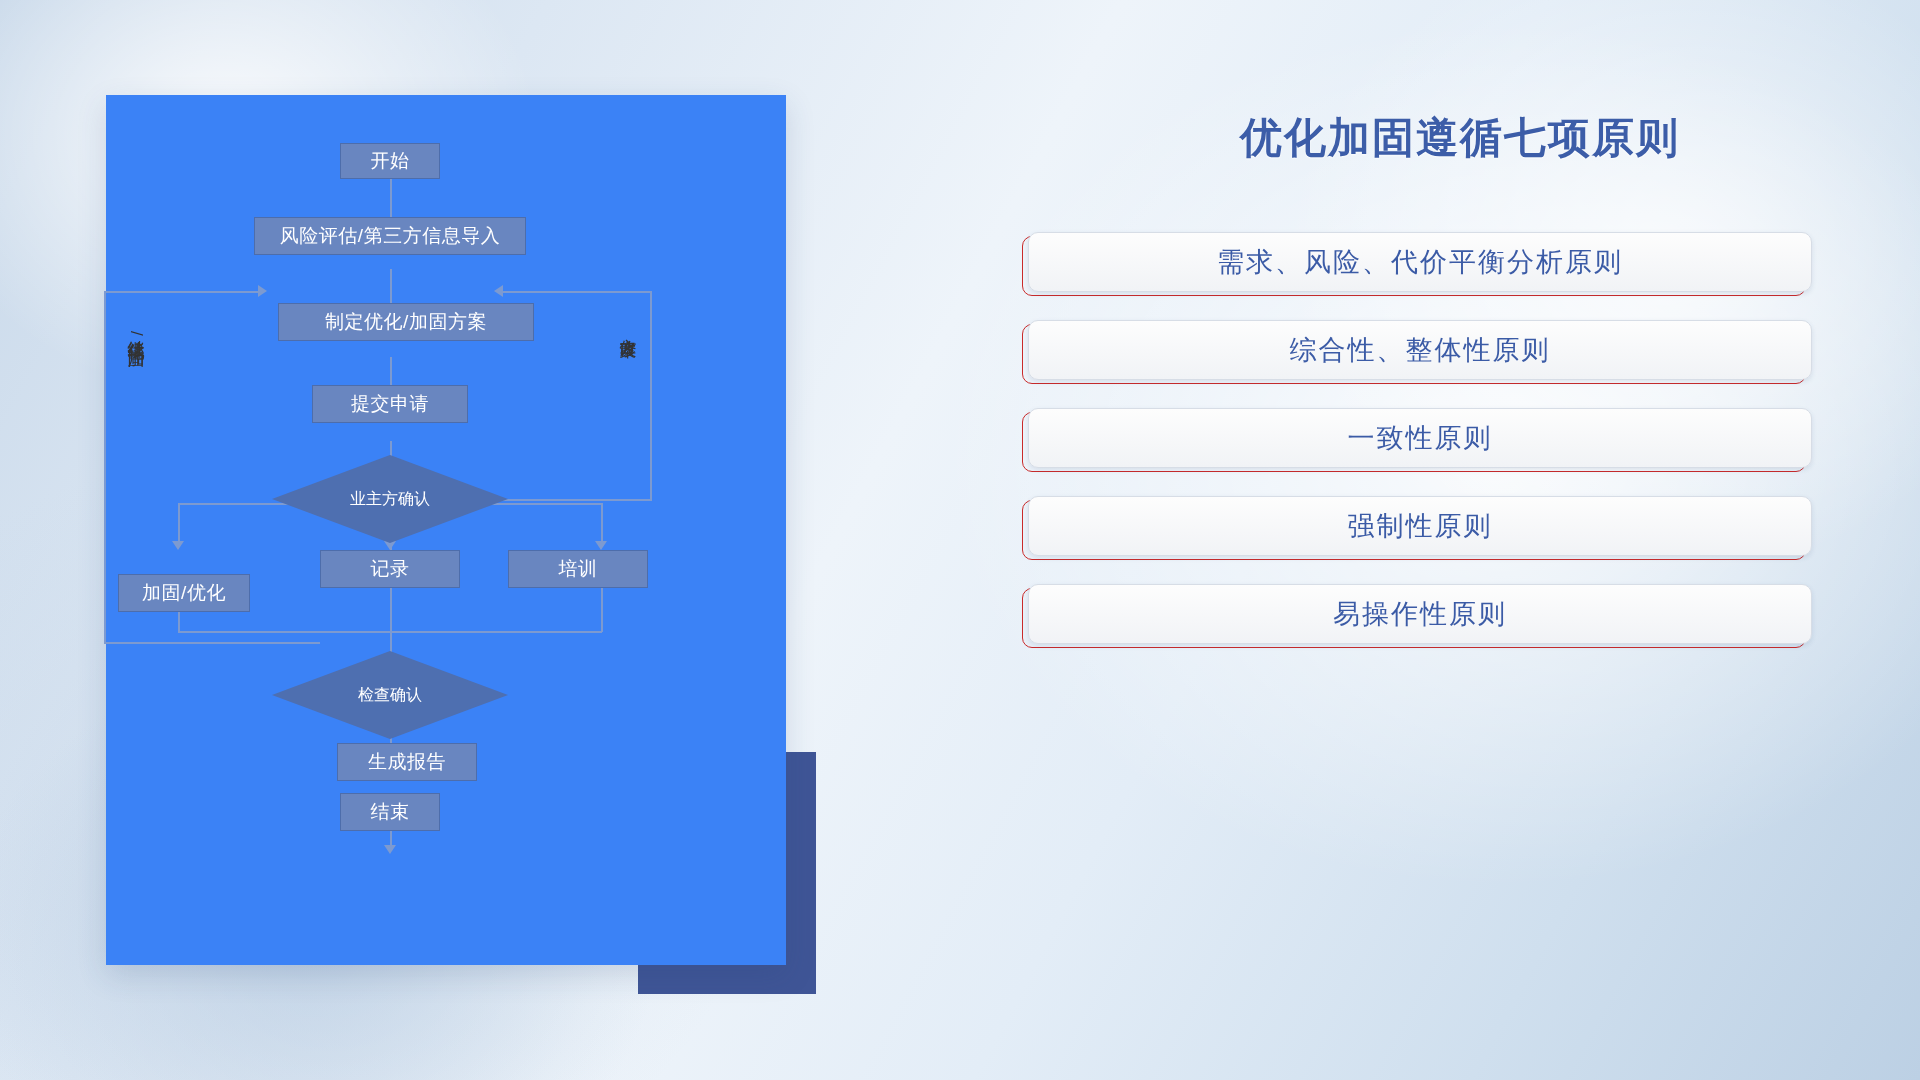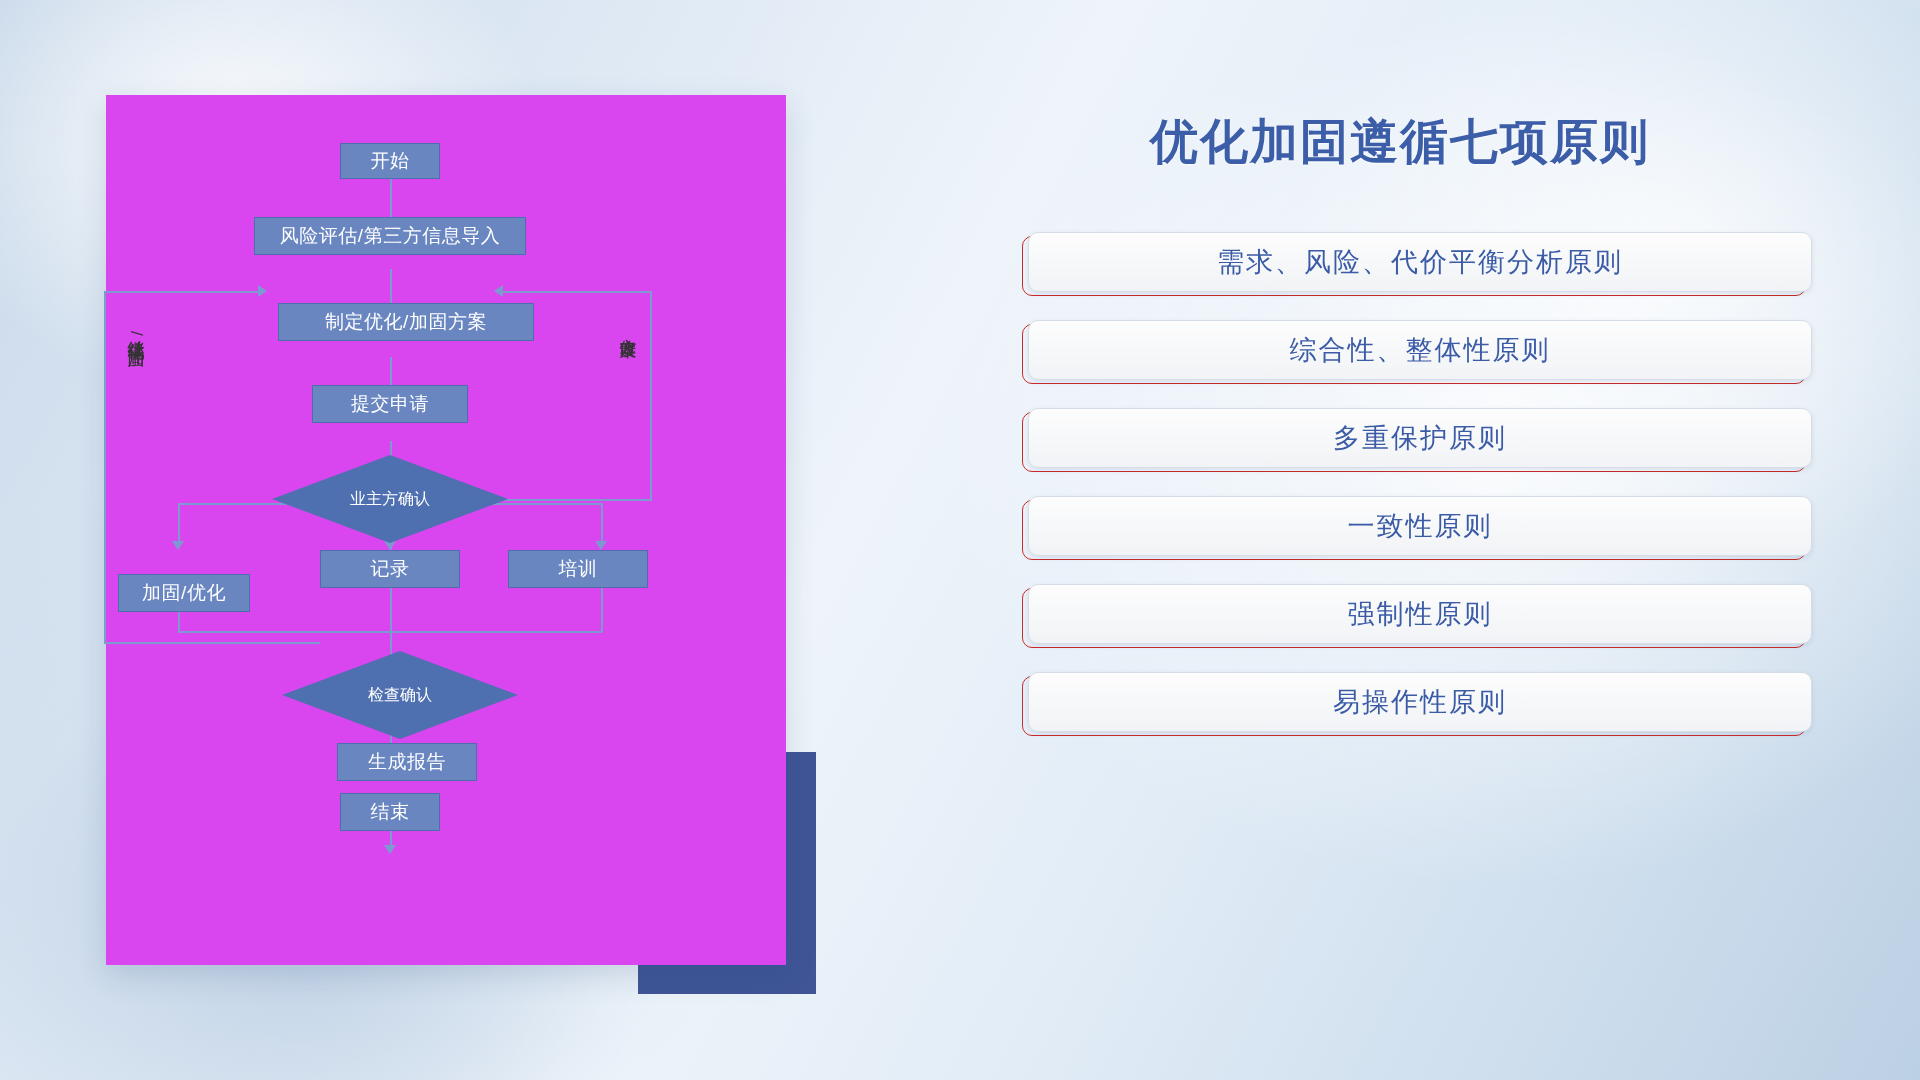--- a/index.html
+++ b/index.html
@@ -26,21 +26,21 @@
   .bg-tint-tr { right:-120px; top:-60px; width:760px; height:640px;
     background: radial-gradient(closest-side, rgba(255,255,255,.75), rgba(255,255,255,0)); }
 
   
   #flow-shadow {
     position: absolute; left: 638px; top: 752px; width: 178px; height: 242px;
     background: #3f5596;
   }
   #flow-card {
     position: absolute; left: 106px; top: 95px; width: 680px; height: 870px;
-    background: #d946ef;
+    background: #3b82f6;
     box-shadow: 0 10px 28px rgba(40,70,120,0.16);
   }
   .fc-node {
     position: absolute;
     background: #6986c0;
     color: #ffffff;
     border: 1px solid #4d6dab;
     display: flex; align-items: center; justify-content: center;
     font-size: 19px; line-height: 1.15; white-space: nowrap;
     letter-spacing: .5px;
@@ -77,22 +77,22 @@
   .fc-sidelabel {
     position: absolute;
     writing-mode: vertical-rl;
     font-size: 17px; color: #333; letter-spacing: 1px;
     line-height: 1.15;
   }
 
   
   #principles-title {
     position: absolute; left: 1150px; top: 110px; width: 620px;
-    text-align: left;
-    font-size: 48px; font-weight: bold; color: #3c5da8;
+    text-align: center;
+    font-size: 42px; font-weight: bold; color: #3c5da8;
     letter-spacing: 2px;
     text-shadow: 0 1px 2px rgba(255,255,255,.8);
   }
   #principles-list {
     position: absolute; left: 1022px; top: 232px; width: 790px;
   }
   .principle-row {
     position: relative;
     height: 62px;
     margin-bottom: 26px;
@@ -181,21 +181,21 @@
 
   <div class="fc-diamond-wrap" style="left:166px; top:360px; width:236px; height:88px;">
     <div class="fc-diamond"></div>
     <div class="fc-diamond-label">业主方确认</div>
   </div>
 
   <div class="fc-node" style="left:12px; top:455px; width:132px; height:38px;margin-top:24px;">加固/优化</div>
   <div class="fc-node" style="left:214px; top:455px; width:140px; height:38px;">记录</div>
   <div class="fc-node" style="left:402px; top:455px; width:140px; height:38px;">培训</div>
 
-  <div class="fc-diamond-wrap" style="left:176px; top:556px; width:236px; height:88px;">
+  <div class="fc-diamond-wrap" style="left:166px; top:556px; width:236px; height:88px;">
     <div class="fc-diamond"></div>
     <div class="fc-diamond-label">检查确认</div>
   </div>
 
   <div class="fc-node" style="left:231px; top:648px; width:140px; height:38px;">生成报告</div>
 
   <div class="fc-node" style="left:234px; top:698px; width:100px; height:38px;">结束</div>
 </div>
 
 <div id="principles-title">优化加固遵循七项原则</div>
@@ -204,24 +204,20 @@
   <div class="principle-row">
     <div class="principle-accent"></div>
     <div class="principle-card">需求、风险、代价平衡分析原则</div>
   </div>
   <div class="principle-row">
     <div class="principle-accent"></div>
     <div class="principle-card">综合性、整体性原则</div>
   </div>
   <div class="principle-row">
     <div class="principle-accent"></div>
-    <div class="principle-card">多重保护原则</div>
-  </div>
-  <div class="principle-row">
-    <div class="principle-accent"></div>
     <div class="principle-card">一致性原则</div>
   </div>
   <div class="principle-row">
     <div class="principle-accent"></div>
     <div class="principle-card">强制性原则</div>
   </div>
   <div class="principle-row">
     <div class="principle-accent"></div>
     <div class="principle-card">易操作性原则</div>
   </div>

